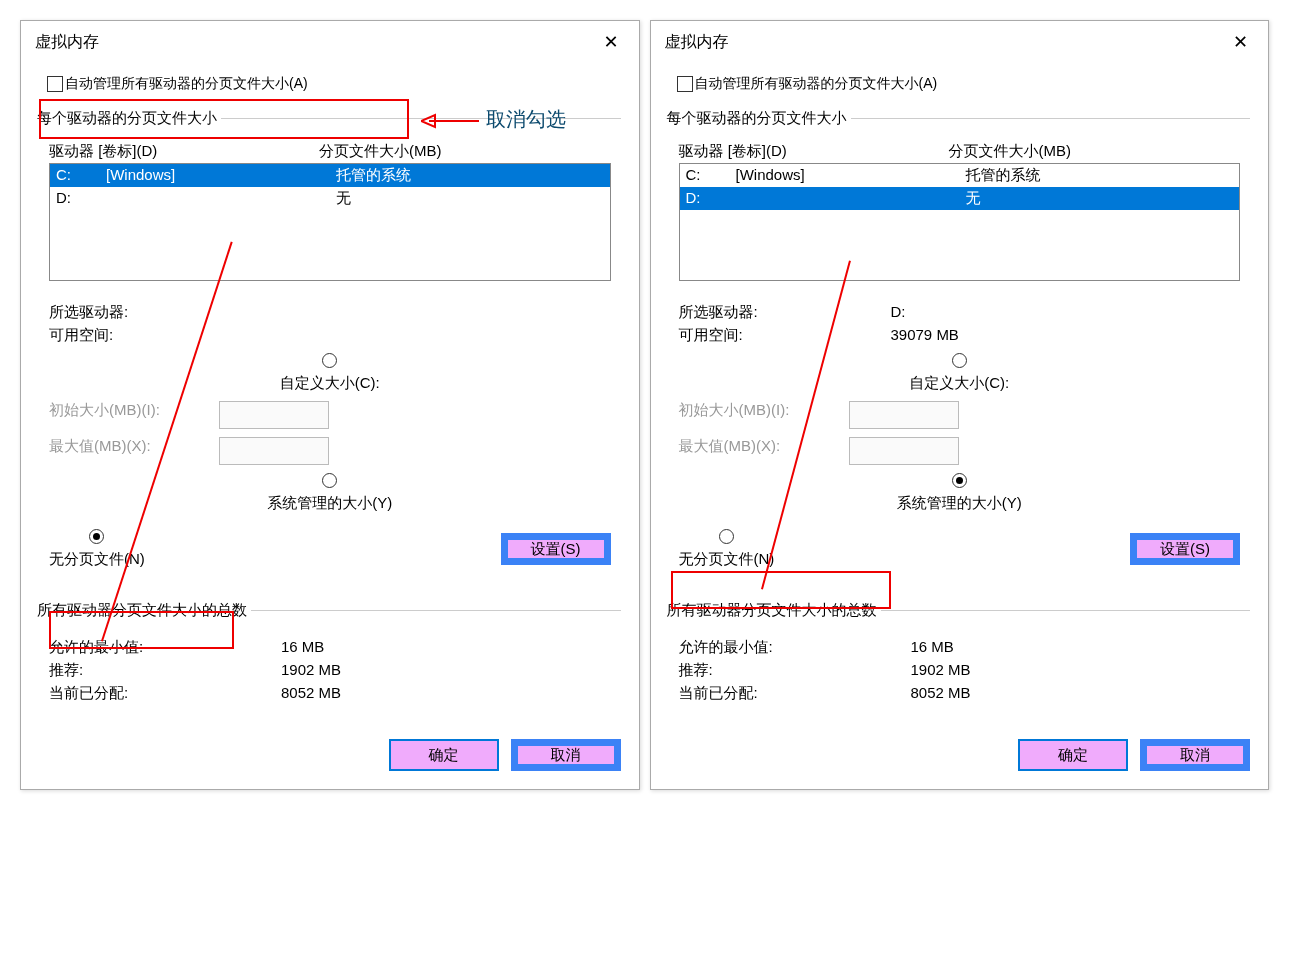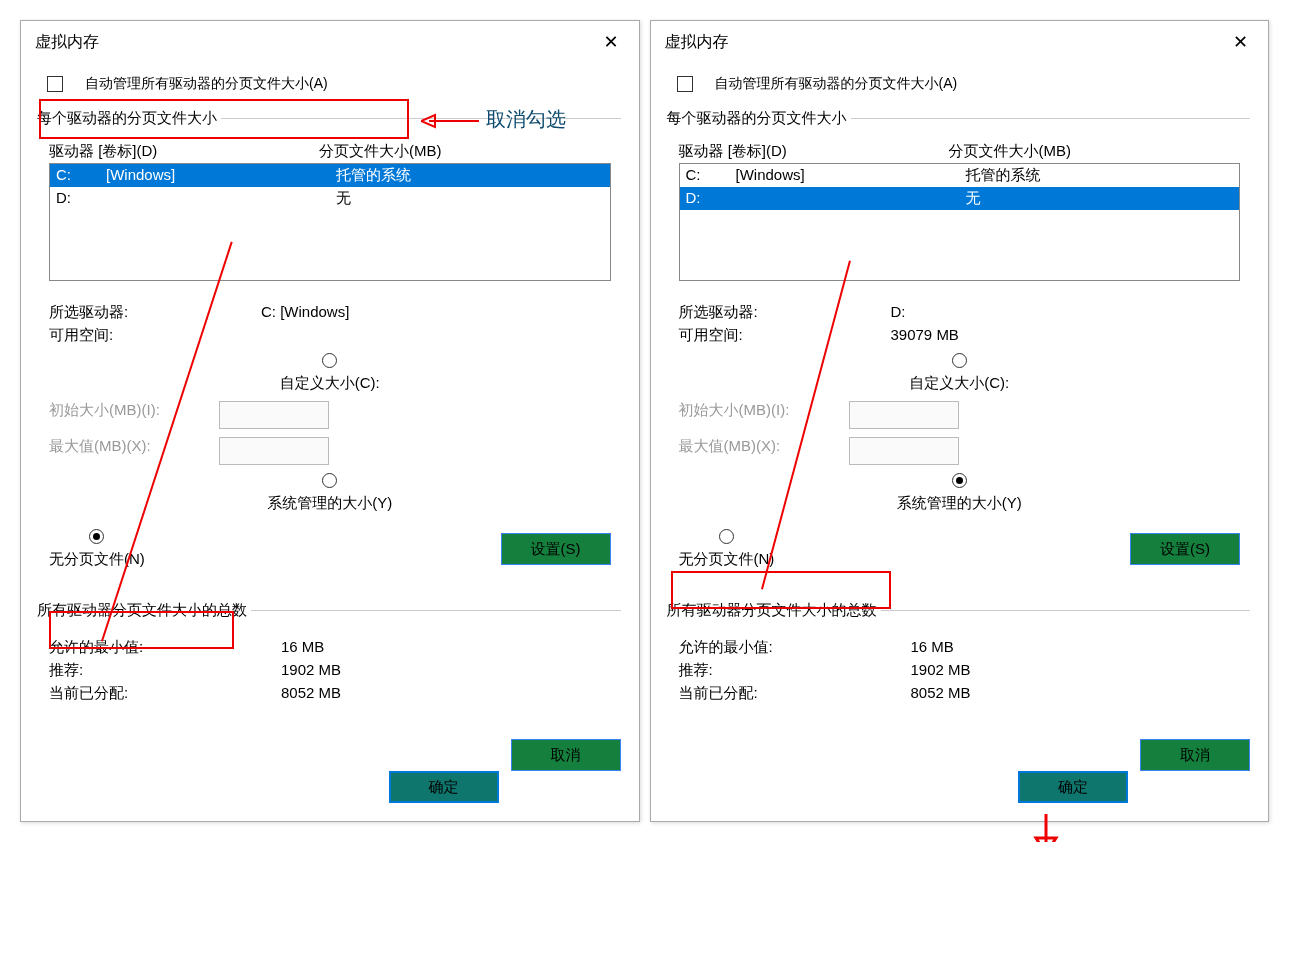--- a/index.html
+++ b/index.html
@@ -33,21 +33,21 @@
     font-weight: 300;
     cursor: default;
     padding: 0 6px;
   }
   .content {
     padding: 0 18px;
   }
   .auto-manage-row {
     display: flex;
     align-items: center;
-    gap: 22px;
+    gap: 2px;
     margin-bottom: 10px;
     padding: 6px 8px;
   }
   .checkbox {
     width: 16px;
     height: 16px;
     border: 1px solid #333;
     background: #fff;
     flex-shrink: 0;
   }
@@ -139,31 +139,30 @@
   }
   .size-row .sinput {
     width: 110px;
     height: 28px;
     border: 1px solid #bbb;
     background: #fafafa;
   }
   .btn {
     min-width: 110px;
     height: 32px;
-    border: 1px solid #3b82f6;
-    background: #15803d;
+    border: 7px solid #3b82f6;
+    background: #f0abfc;
     display: inline-flex;
     align-items: center;
     justify-content: center;
     font-size: 15px;
   }
   .btn.primary {
     border: 2px solid #0078d7;
-    background: #0f766e;
-    margin-top: 32px;
+    background: #f0abfc;
   }
   .footer {
     display: flex;
     justify-content: flex-end;
     gap: 12px;
     padding: 8px 18px 6px 18px;
   }
   
   .red-box {
     position: absolute;
@@ -227,21 +226,20 @@
         <div class="drive-row">
           <span class="dcol1">D:</span>
           <span class="dcol2"></span>
           <span class="dcol3">无</span>
         </div>
       </div>
 
       <div class="info-block">
         <div class="info-row">
           <span class="label">所选驱动器:</span>
-          <span class="value">C:  [Windows]</span>
         </div>
         <div class="info-row">
           <span class="label">可用空间:</span>
         </div>
       </div>
 
       <div class="radio-row">
         <span class="radio"></span>
         <span>自定义大小(C):</span>
       </div>

